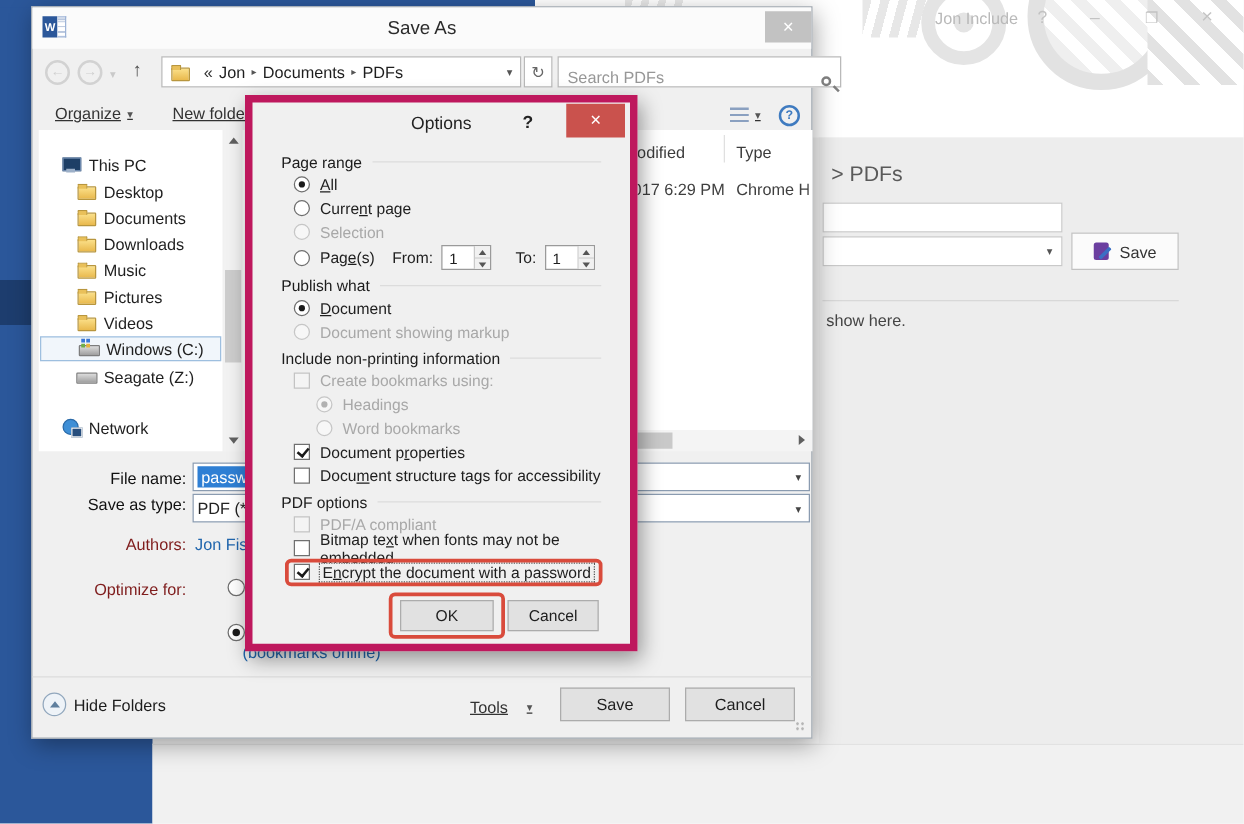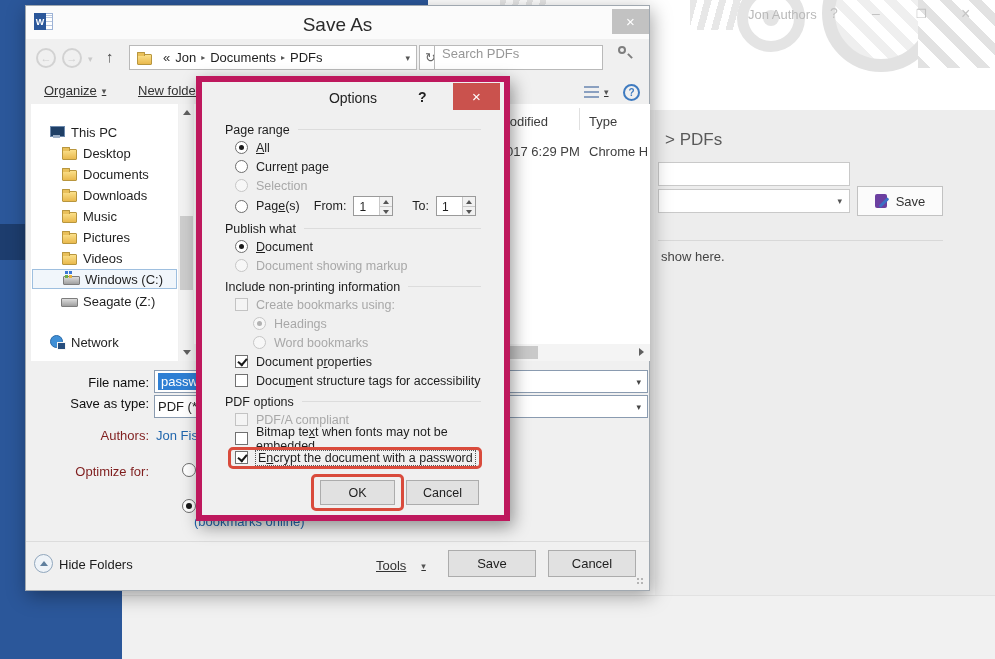--- a/index.html
+++ b/index.html
@@ -29,31 +29,31 @@
   .sico { width:14px; height:14px; position:relative; }
   .sico::before { content:""; position:absolute; left:0; top:0; width:12px; height:14px; background:#6b3fa0; border-radius:2px; }
   .sico::after { content:""; position:absolute; left:3px; top:7px; width:12px; height:3px; background:#3b6fc4; transform:rotate(-45deg); border-radius:1px; }
   .bs-divider { position:absolute; left:3px; top:130px; width:285px; height:1px; background:#d8d8d8; }
   .bs-note { position:absolute; left:6px; top:139px; font-size:13px; color:#454545; }
   .bs-bottom { position:absolute; left:122px; top:595px; width:873px; height:64px; background:#f1f1f1; border-top:1px solid #e2e2e2; z-index:1; }
 
   
   .dlg { position:absolute; left:25px; top:5px; width:625px; height:586px; background:#f0f0f0; border:1px solid #a0a8b0; box-shadow:2px 5px 18px rgba(0,0,0,.35); z-index:10; }
   .dlg-title { position:absolute; left:0; right:0; top:0; height:33px; background:#fbfbfb; }
-  .dlg-title-text { position:absolute; left:0; right:0; top:8px; text-align:center; font-size:19px; color:#2b2b2b; }
+  .dlg-title-text { position:absolute; left:0; right:0; top:8px; text-align:center; font-size:15px; color:#2b2b2b; }
   .wicon { position:absolute; left:8px; top:7px; display:flex; }
   .wicon .w { width:12px; height:17px; background:#2b579a; color:#fff; font-size:9px; font-weight:bold; display:flex; align-items:center; justify-content:center; }
   .wicon .pg { width:7px; height:17px; background:#fff; border:1px solid #9db3d6; border-left:none; background-image:repeating-linear-gradient(#b9c7de 0 1px, transparent 1px 4px); background-position:0 3px; background-size:100% 14px; background-repeat:repeat-y; }
   .dlg-close { position:absolute; left:586px; top:3px; width:37px; height:25px; background:#c2c2c2; color:#fff; font-size:15px; display:flex; align-items:center; justify-content:center; cursor:pointer; }
   .navcirc { position:absolute; top:42px; width:20px; height:20px; border-radius:50%; border:2px solid #d2d2d2; color:#cfcfcf; font-size:11px; display:flex; align-items:center; justify-content:center; }
   .crumbbox { position:absolute; left:103px; top:39px; width:288px; height:25px; background:#fff; border:1px solid #b9b9b9; display:flex; align-items:center; gap:5px; padding:0 6px; font-size:13px; color:#1e1e1e; }
   .crumb-sep { color:#555; font-size:8px; }
   .crumb-dd { margin-left:auto; color:#555; font-size:9px; }
   .refreshbtn { position:absolute; left:393px; top:39px; width:23px; height:25px; background:#fff; border:1px solid #b9b9b9; display:flex; align-items:center; justify-content:center; color:#666; font-size:13px; cursor:pointer; }
-  .searchbox { position:absolute; left:408px; top:39px; width:169px; height:25px; background:#fff; border:1px solid #b9b9b9; display:flex; align-items:flex-start; padding:0 7px; }
+  .searchbox { position:absolute; left:420px; top:39px; width:227px; height:25px; background:#fff; border:1px solid #b9b9b9; display:flex; align-items:flex-end; padding:0 7px; }
   .searchbox input { border:none; outline:none; flex:1; font-size:13px; color:#333; font-family:"Liberation Sans",sans-serif; background:transparent; }
   .searchbox input::placeholder { color:#979797; }
   .mag { width:8px; height:8px; border:2px solid #7e7e7e; border-radius:50%; position:relative; flex:none; }
   .mag::after { content:""; position:absolute; left:7px; top:7px; width:6px; height:2px; background:#7e7e7e; transform:rotate(45deg); }
   .tb-item { position:absolute; top:77px; font-size:13px; color:#333; display:flex; gap:5px; align-items:center; cursor:pointer;text-decoration:underline; }
   .caret { font-size:9px; color:#555; }
   .vico { width:15px; height:12px; background:repeating-linear-gradient(#8aa0c0 0 2px, transparent 2px 5px); }
   .helpico { position:absolute; left:597px; top:78px; width:17px; height:17px; border-radius:50%; border:2px solid #3f7bc0; color:#3f7bc0; font-size:10px; font-weight:bold; display:flex; align-items:center; justify-content:center; cursor:pointer; }
 
   .treepane { position:absolute; left:5px; top:98px; width:147px; height:257px; background:#fff; overflow:hidden; font-size:13px; color:#1f1f1f; }
@@ -139,21 +139,21 @@
 
 <div class="screen">
 
   <div class="bs-top">
     <div class="deco deco-stripes1"></div>
     <div class="deco deco-stripes2"></div>
     <div class="deco deco-bull"></div>
     <div class="deco deco-big"></div>
     <div class="deco deco-corner"></div>
   </div>
-  <span class="bs-user">Jon Authors</span>
+  <span class="bs-user">Jon Include</span>
   <span class="winbtn" style="left:830px;">?</span>
   <span class="winbtn" style="left:872px;">–</span>
   <span class="winbtn" style="left:916px; font-size:12px; top:7px;">❐</span>
   <span class="winbtn" style="left:961px; font-size:16px;">×</span>
 
   <div class="bs-left">
     <div class="bs-left-sel"></div>
   </div>
   <div class="top-sliver"></div>
 

